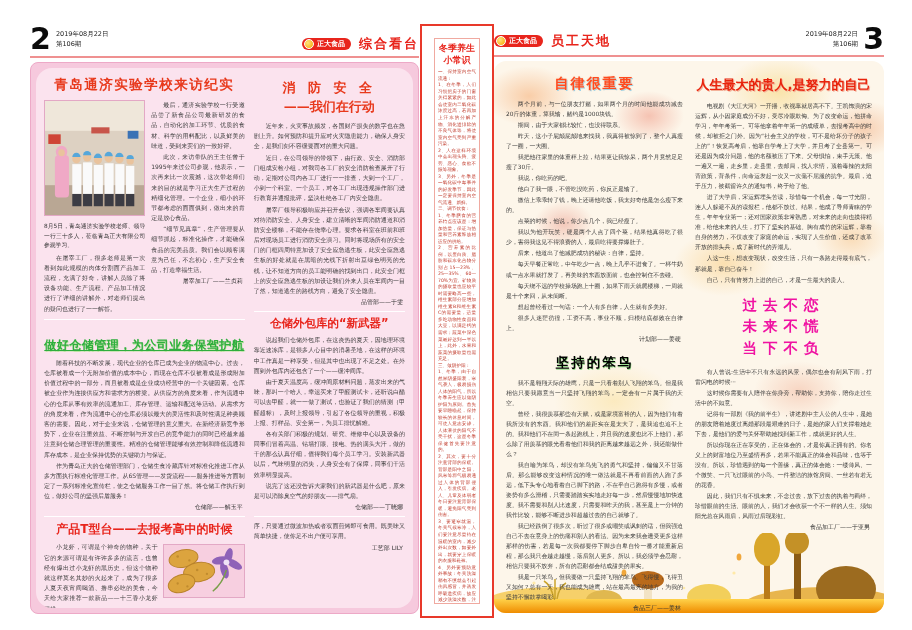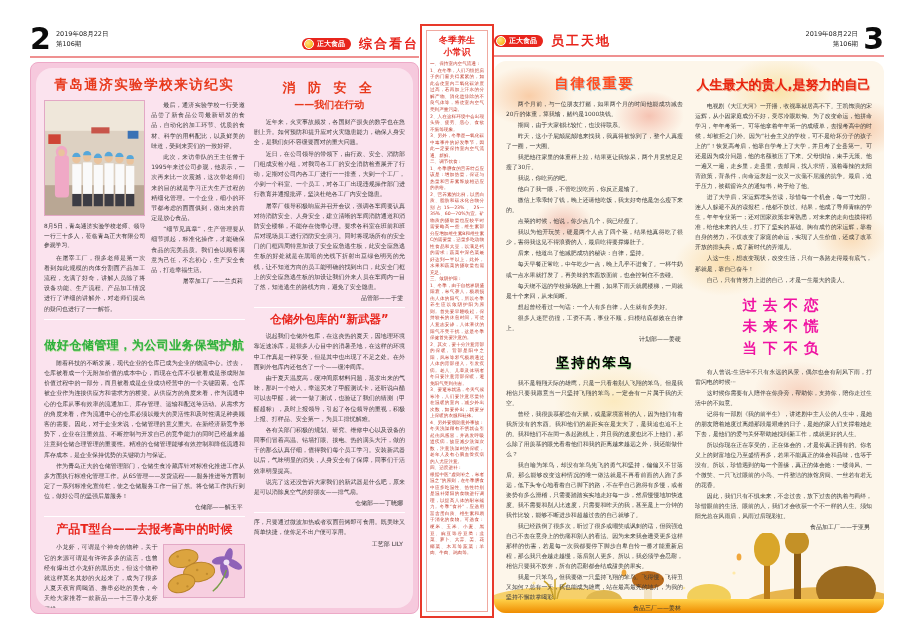--- a/index.html
+++ b/index.html
@@ -39,32 +39,32 @@
   .sign{font-size:6px;color:#333;text-align:right;margin:2px 2px 0;}
   .t-visit{font-size:13.5px;font-weight:800;color:#e8391c;text-align:center;
            letter-spacing:1.5px;margin:2px 0 6px;}
   .arow{display:flex;gap:6px;}
   .pcol{width:52%;min-width:0;}
   .scol{width:48%;min-width:0;}
   .photo-frame{width:100%;height:116px;border:1px solid #e3a8c5;box-sizing:border-box;}
   .caption{font-size:5.8px;line-height:1.65;color:#333;margin:2px 0 2px;text-align:justify;}
   .t-fire{font-size:13px;font-weight:800;color:#e8391c;text-align:center;
           letter-spacing:4px;margin:5px 0 1px;}
-  .t-fire-sub{font-size:10px;font-weight:700;color:#e8391c;text-align:center;margin:0 0 5px;}
+  .t-fire-sub{font-size:13px;font-weight:700;color:#e8391c;text-align:center;margin:0 0 5px;}
   .t-green{font-size:12px;font-weight:800;color:#2fae3e;text-shadow:.5px .5px 0 #b6e39a;
-           text-align:center;letter-spacing:.5px;margin:17px 0 4px;}
+           text-align:center;letter-spacing:.5px;margin:17px 0 4px;text-decoration:underline;}
   .t-weapon{font-size:11.5px;font-weight:800;color:#e8251c;text-align:center;margin:3px 0 4px;}
   .t-prod{font-size:12px;font-weight:800;color:#e8251c;text-align:center;margin:3px 0 4px;}
   .foodphoto{float:right;width:82px;height:54px;margin:2px 0 2px 5px;
              border:1px solid #e3a8c5;box-sizing:border-box;}
   .noindent{text-indent:0 !important;}
 
   
   .strip{position:absolute;left:420px;top:24px;width:74px;height:594px;
-         border:2px solid #e8392a;background:#fff;box-sizing:border-box;padding:4px;}
+         border:2px solid #e8392a;background:#fff;box-sizing:border-box;padding:12px;}
   .strip-in{border:1px solid #f0a9a0;height:100%;box-sizing:border-box;
             padding:3px;overflow:hidden;}
   .strip-title{font-size:9px;font-weight:800;color:#e8251c;text-align:center;
                line-height:1.3;margin:1px 0 3px;}
   .strip-body{font-size:4.6px;line-height:1.42;color:#c03a2b;text-align:justify;
               white-space:pre-line;}
 
   
   .panel-aut{position:relative;background:#fdf6ea;border-radius:12px;height:552px;
              box-sizing:border-box;overflow:hidden;}

